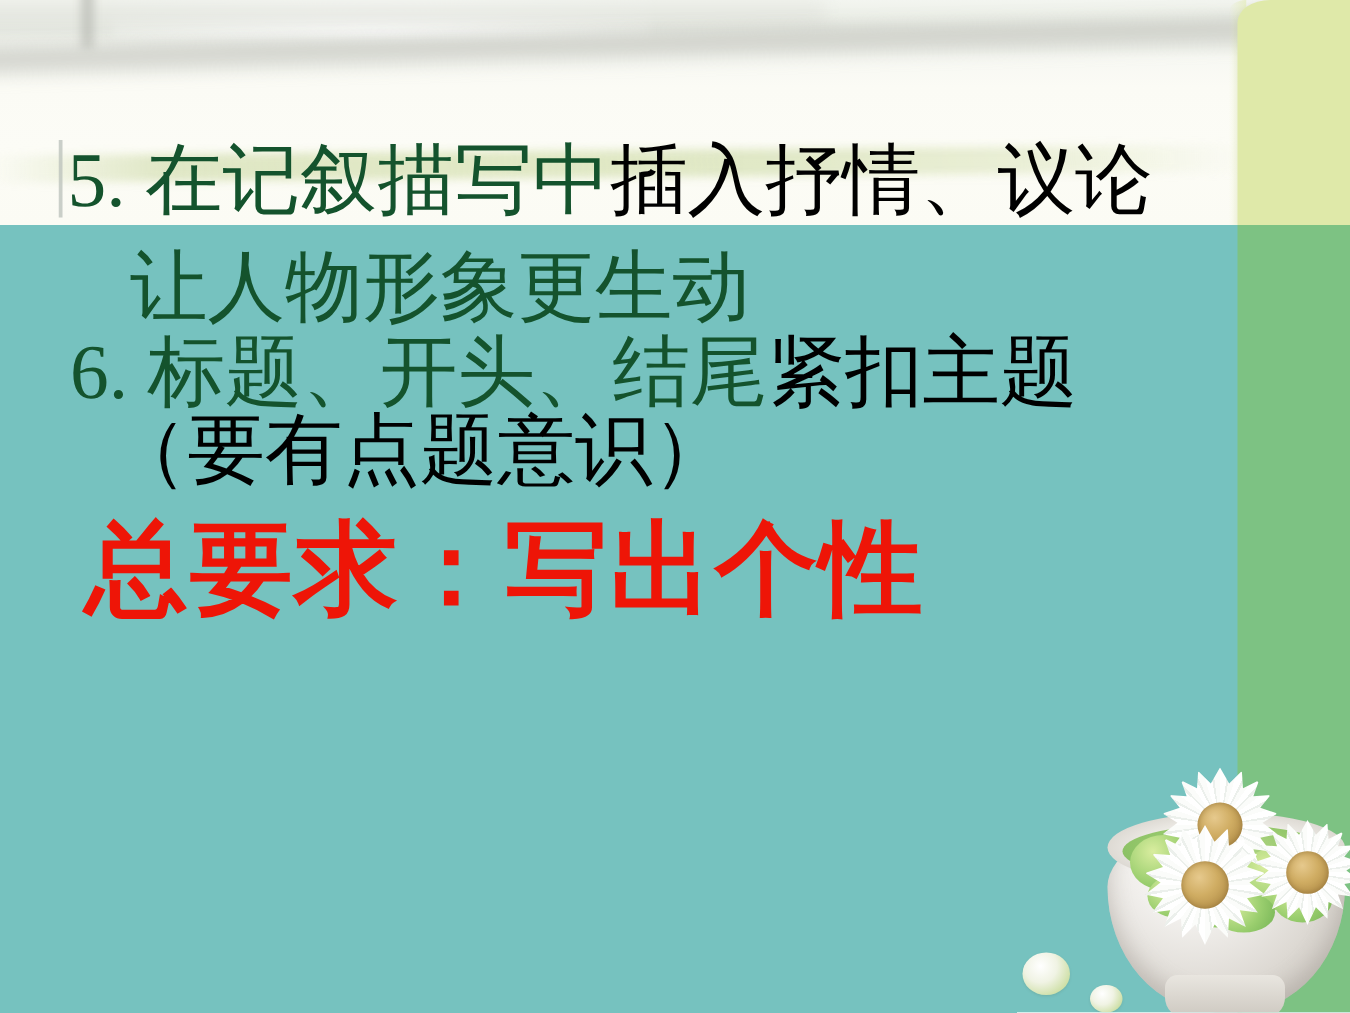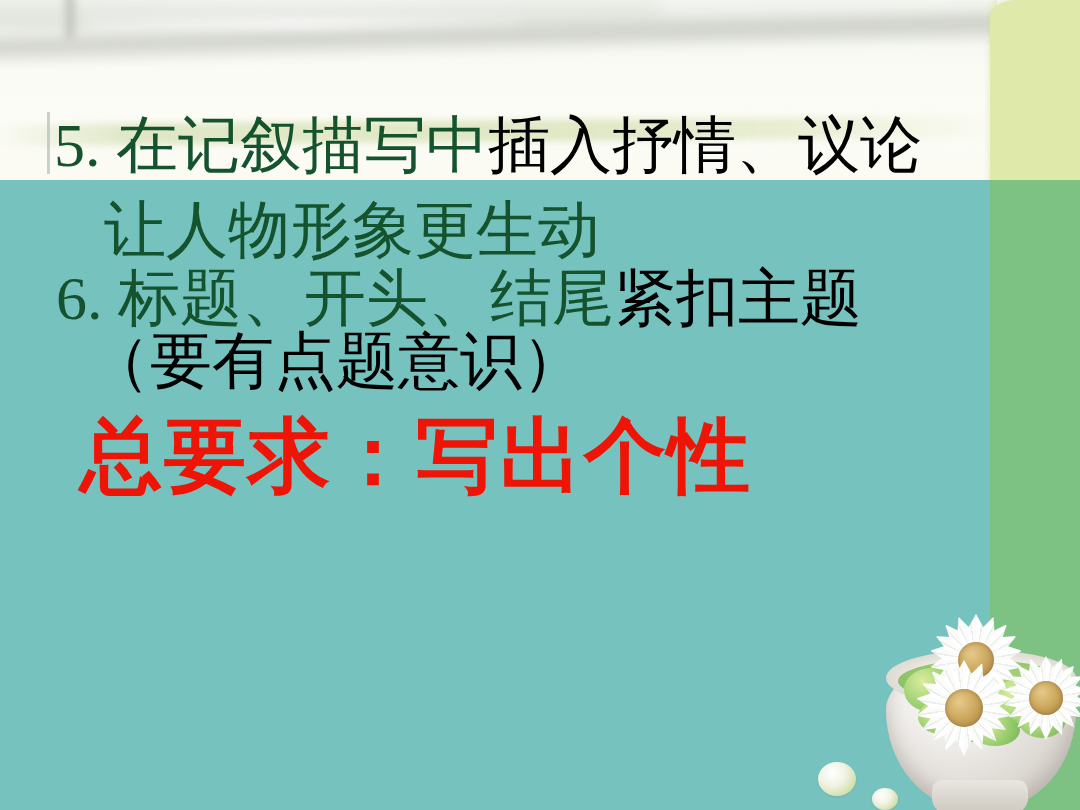--- a/index.html
+++ b/index.html
@@ -239,21 +239,20 @@
     left: 88px; top: 326px;
     font-size: 62px; line-height: 70px;
   }
   .l5 {
     left: 68px; top: 408px;
     font-size: 82px; line-height: 96px;
     font-weight: bold;
     color: #ee1507;
     font-family: "DejaVu Sans", "Liberation Sans", sans-serif;
     letter-spacing: 2px;
-    margin-left: 12px;
   }
   .num { font-family: "Liberation Serif", "DejaVu Serif", serif; }
 </style>
 </head>
 <body>
 
 <div id="slide">
 
   <div class="photo-top">
     <div class="photo-pane"></div>

